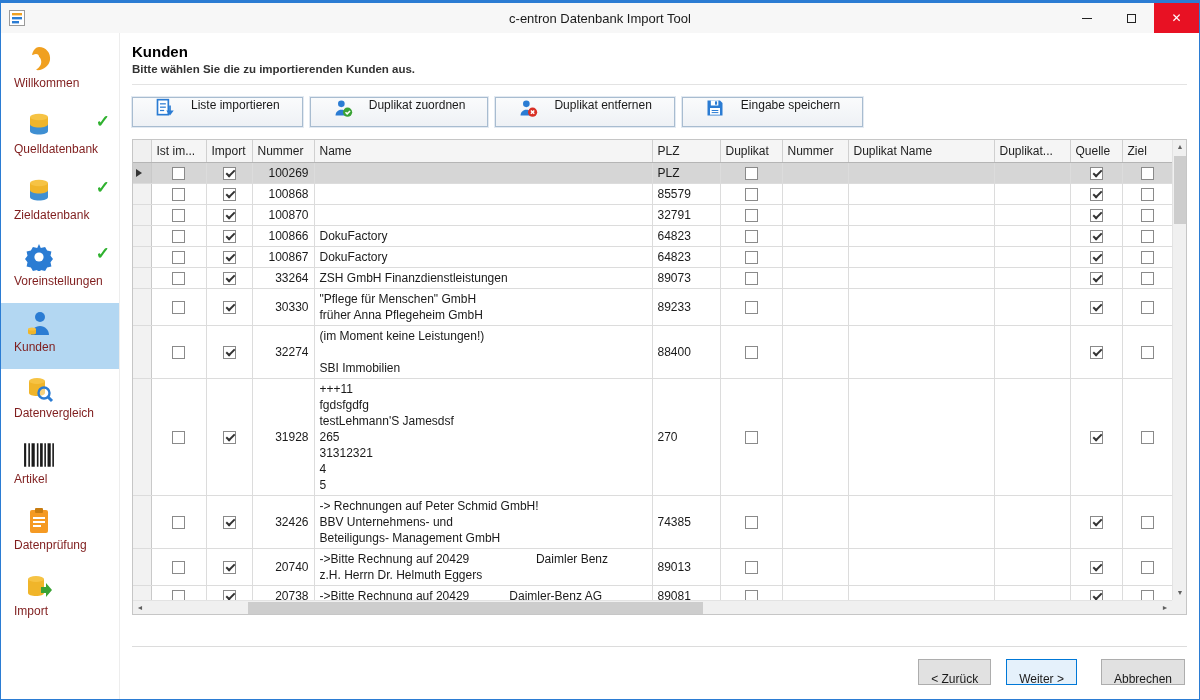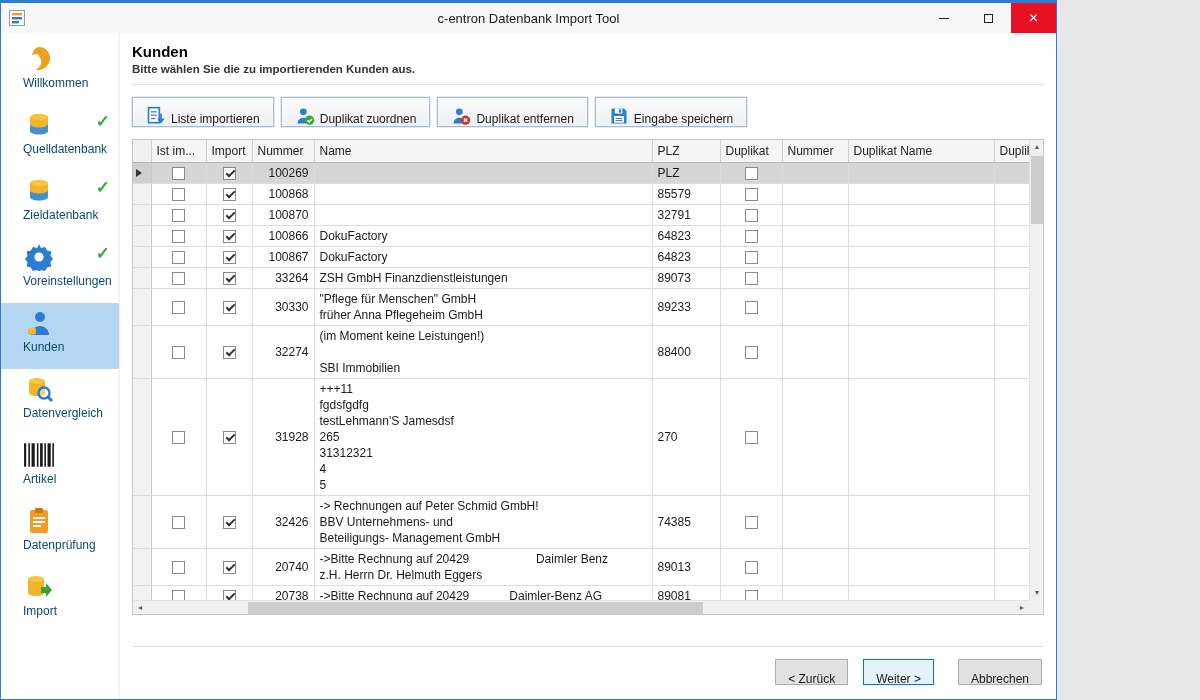--- a/index.html
+++ b/index.html
@@ -1,18 +1,18 @@
 <!DOCTYPE html>
 <html><head>
 <meta charset="utf-8">
 <style>
   *{margin:0;padding:0;box-sizing:border-box;}
   html,body{width:1200px;height:700px;overflow:hidden;}
   body{font-family:"Liberation Sans",sans-serif;background:#e8e8e8;}
-  .window{width:1057px;height:700px;border:1px solid #2b7cd3;background:#fff;display:flex;flex-direction:column;}
+  .window{width:1200px;height:700px;border:1px solid #2b7cd3;background:#fff;display:flex;flex-direction:column;}
 
   
   .titlebar{height:32px;border-top:2px solid #2b7cd3;background:#f7f7f7;position:relative;display:flex;align-items:center;flex:0 0 auto;}
   .app-icon{width:16px;height:16px;margin-left:8px;}
   .app-icon svg{width:16px;height:16px;display:block;}
   .title-text{position:absolute;left:0;right:0;text-align:center;font-size:13px;color:#1a1a1a;pointer-events:none;}
   .win-controls{margin-left:auto;display:flex;height:30px;}
   .win-btn{width:45px;height:30px;display:flex;align-items:center;justify-content:center;cursor:pointer;}
   .glyph-min{width:10px;height:1px;background:#222;}
   .glyph-max{width:9px;height:9px;border:1px solid #222;}
@@ -20,30 +20,30 @@
 
   
   .layout{flex:1;display:flex;min-height:0;}
 
   
   .sidebar{width:119px;flex:0 0 auto;background:#fff;border-right:1px solid #ededed;padding-top:6px;overflow:hidden;}
   .sb-item{position:relative;height:66px;padding-top:6px;cursor:pointer;}
   .sb-item.selected{background:#b3d7f2;}
   .sb-icon{width:32px;height:28px;margin-left:22px;}
   .sb-icon svg{width:100%;height:100%;display:block;}
-  .sb-label{font-size:12px;color:#0c4a6e;margin-left:22px;margin-top:3px;white-space:nowrap;}
+  .sb-label{font-size:12px;color:#7f1d1d;margin-left:13px;margin-top:3px;white-space:nowrap;}
   .sb-check{position:absolute;right:9px;top:8px;color:#2fb12f;font-weight:bold;font-size:17px;line-height:1;}
 
   
   .main{flex:1;min-width:0;display:flex;flex-direction:column;padding:10px 12px 0 12px;background:#fff;}
   .page-title{font-size:15px;font-weight:bold;color:#000;}
   .page-subtitle{font-size:11.5px;color:#333;margin-top:3px;padding-bottom:9px;border-bottom:1px solid #e3e3e3;font-weight:bold;}
 
   .toolbar{display:flex;gap:7px;margin:12px 0;flex:0 0 auto;}
-  .tb-btn{display:flex;align-items:flex-end;gap:5px;height:30px;padding:0 13px;background:linear-gradient(#fafbfc,#eef1f5);border:1px solid #a8bcd0;outline:1px solid #e3eaf2;font-size:12px;color:#1a1a1a;cursor:pointer;font-family:"Liberation Sans",sans-serif;}
+  .tb-btn{display:flex;align-items:flex-start;gap:16px;height:30px;padding:0 22px;background:linear-gradient(#fafbfc,#eef1f5);border:1px solid #a8bcd0;outline:1px solid #e3eaf2;font-size:12px;color:#1a1a1a;cursor:pointer;font-family:"Liberation Sans",sans-serif;}
   .tb-icon{width:20px;height:20px;display:inline-block;}
   .tb-icon svg{width:20px;height:20px;display:block;}
 
   
   .grid{position:relative;border:1px solid #c6c6c6;height:476px;background:#fff;flex:0 0 auto;}
   .grid-viewport{position:absolute;left:0;top:0;right:14px;bottom:14px;overflow:hidden;}
   table{border-collapse:collapse;table-layout:fixed;width:1039px;}
   th,td{border-right:1px solid #dcdcdc;border-bottom:1px solid #dcdcdc;font-size:12px;line-height:16px;}
   thead th{background:#f5f5f5;border-bottom:1px solid #b5b5b5;border-right:1px solid #d0d0d0;font-weight:normal;color:#222;text-align:left;padding:3px 5px;height:22px;white-space:nowrap;overflow:hidden;text-overflow:ellipsis;}
   th.ind-h{background:#f0f0f0;}

